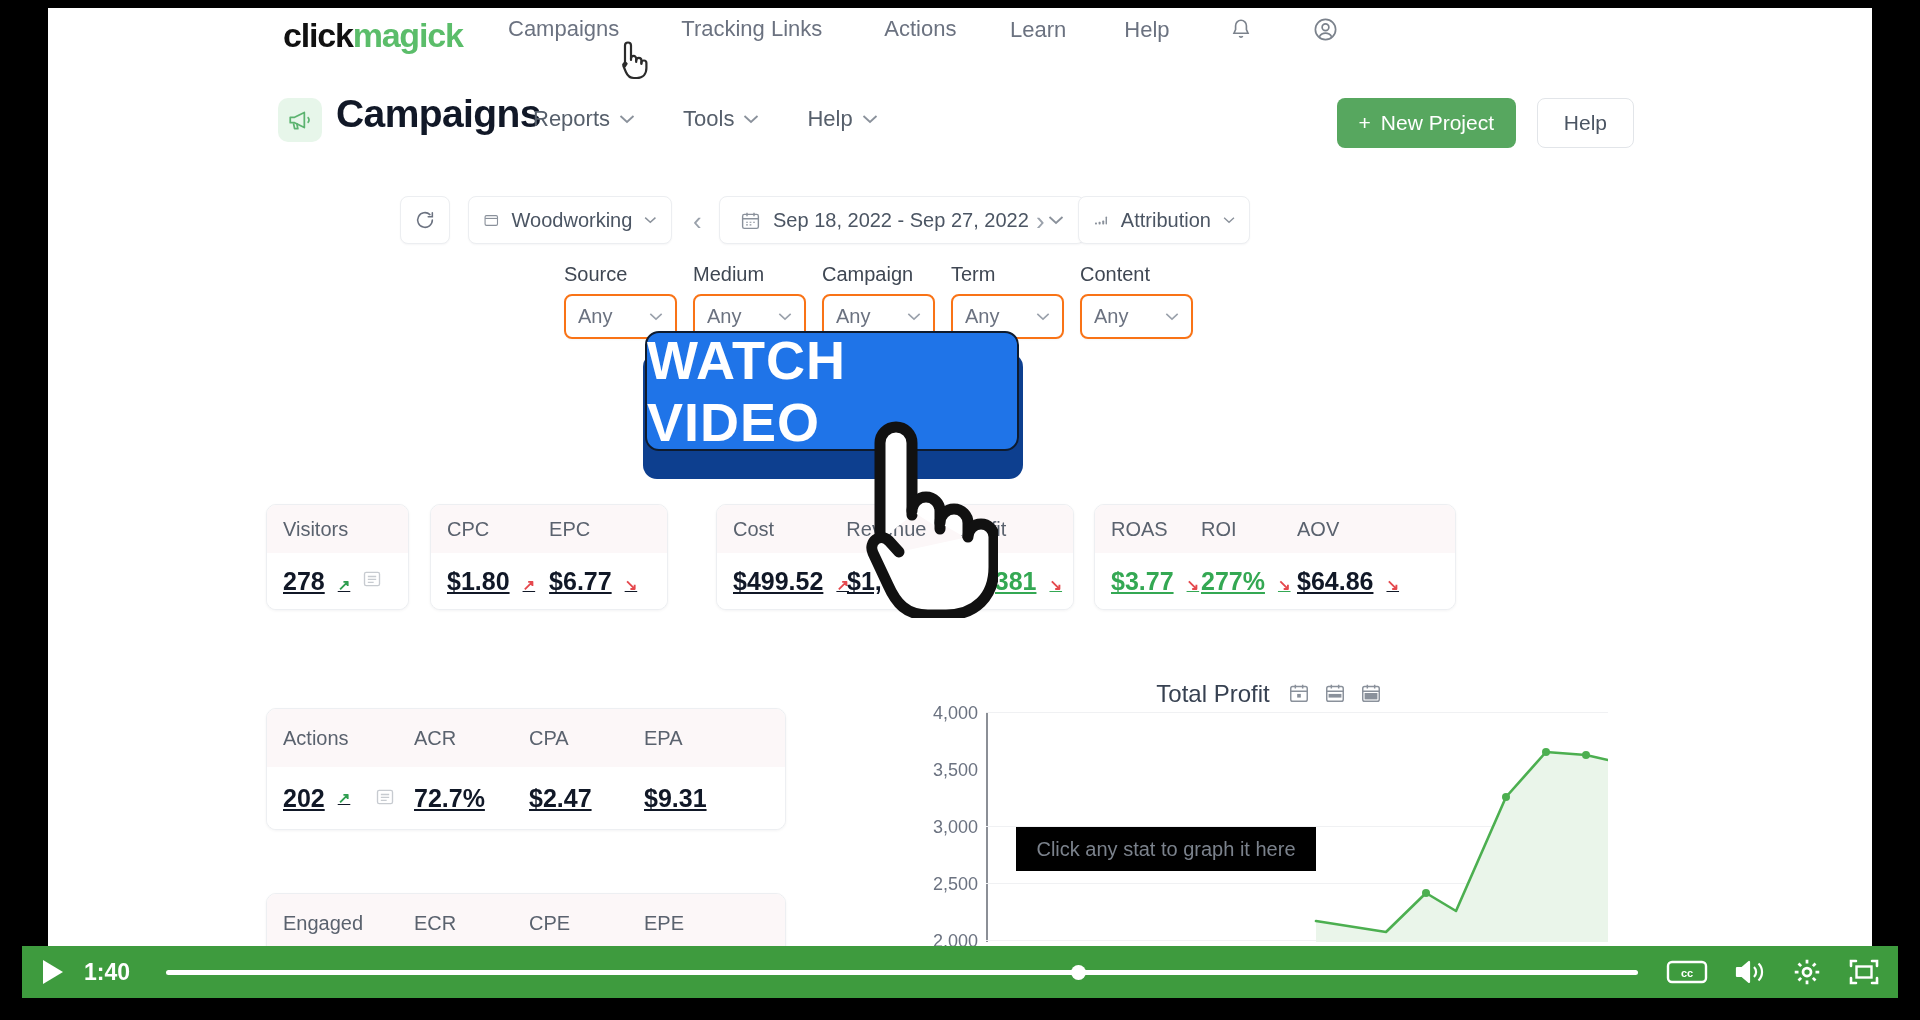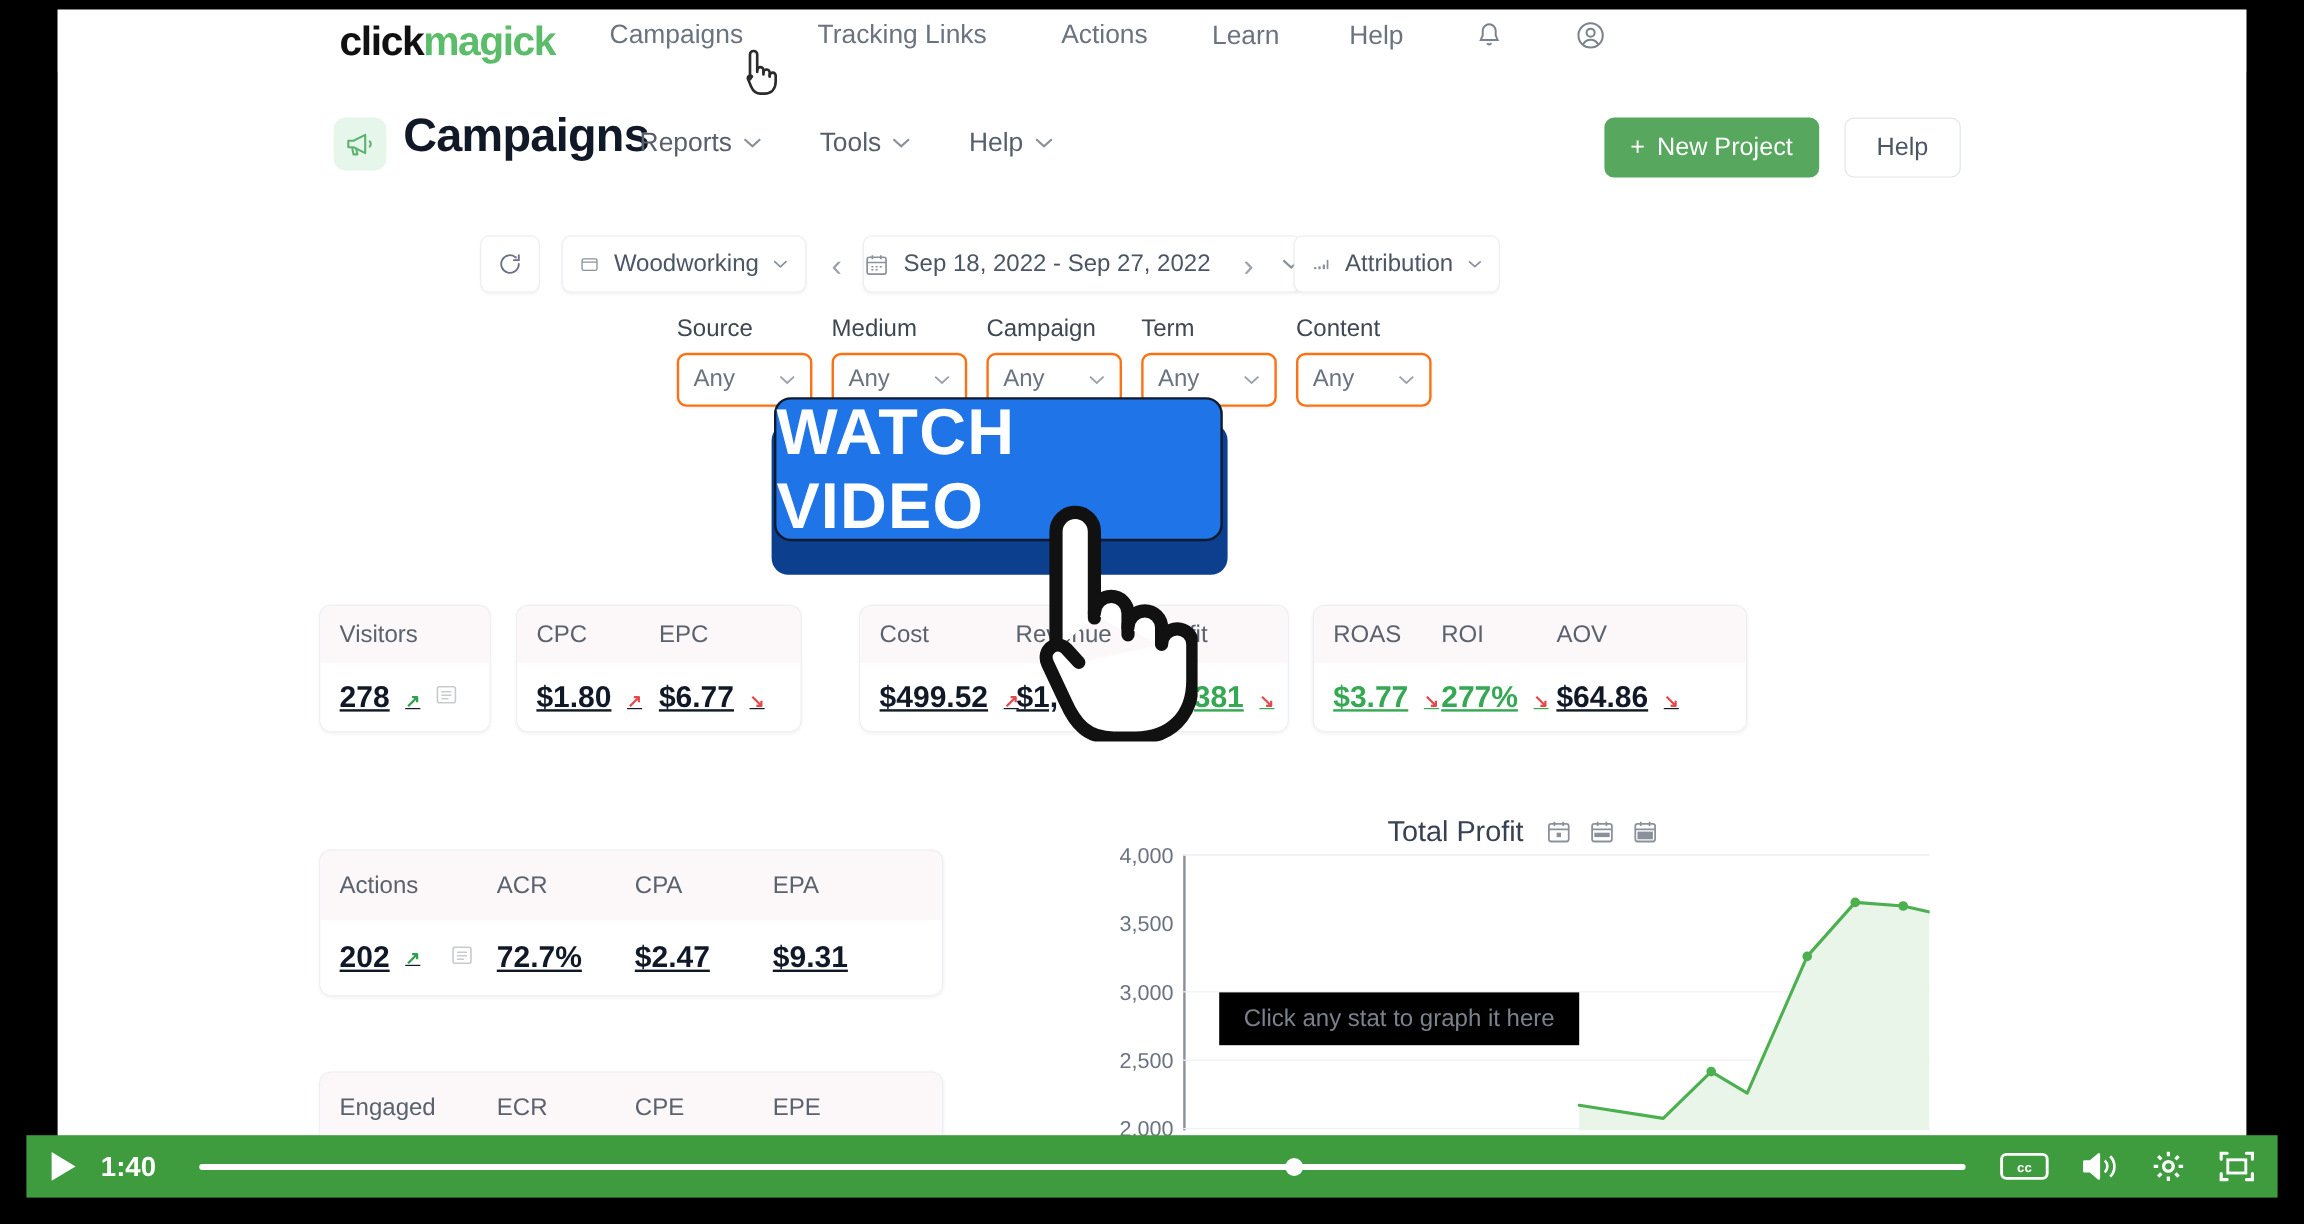--- a/index.html
+++ b/index.html
@@ -80,21 +80,21 @@
     font-family: "Liberation Sans", sans-serif;
   }
 
   
   .toolbar { position: absolute; left: 0; top: 182px; width: 1824px; height: 60px; }
   .tb { position: absolute; background: #fff; border: 1px solid #eceef1; border-radius: 8px;
         display: flex; align-items: center; height: 48px; color: #4b5563; font-size: 20px;
         box-shadow: 0 1px 2px rgba(16,24,40,.04); cursor: pointer; }
   .tb-refresh { left: 352px; top: 6px; width: 50px; justify-content: center; }
   .tb-project { left: 420px; top: 6px; width: 204px; padding: 0 14px; gap: 12px; }
-  .tb-date { left: 671px; top: 6px; width: 366px; padding: 0 0; gap: 12px; }
+  .tb-date { left: 671px; top: 6px; width: 366px; padding: 0 20px; gap: 12px; }
   .tb-attr { left: 1030px; top: 6px; width: 172px; padding: 0 14px; gap: 12px; }
   .navarrow { position: absolute; font-size: 26px; color: #9aa1ab; top: 16px; cursor: pointer; }
   .arr-prev { left: 645px; }
   .arr-next { left: 988px; }
   .tb-label { flex: 1; white-space: nowrap; }
 
   
   .dimrow { position: absolute; left: 0; top: 255px; width: 1824px; }
   .dim { position: absolute; }
   .dim-label { font-size: 20px; color: #3f4753; margin-bottom: 8px; }

